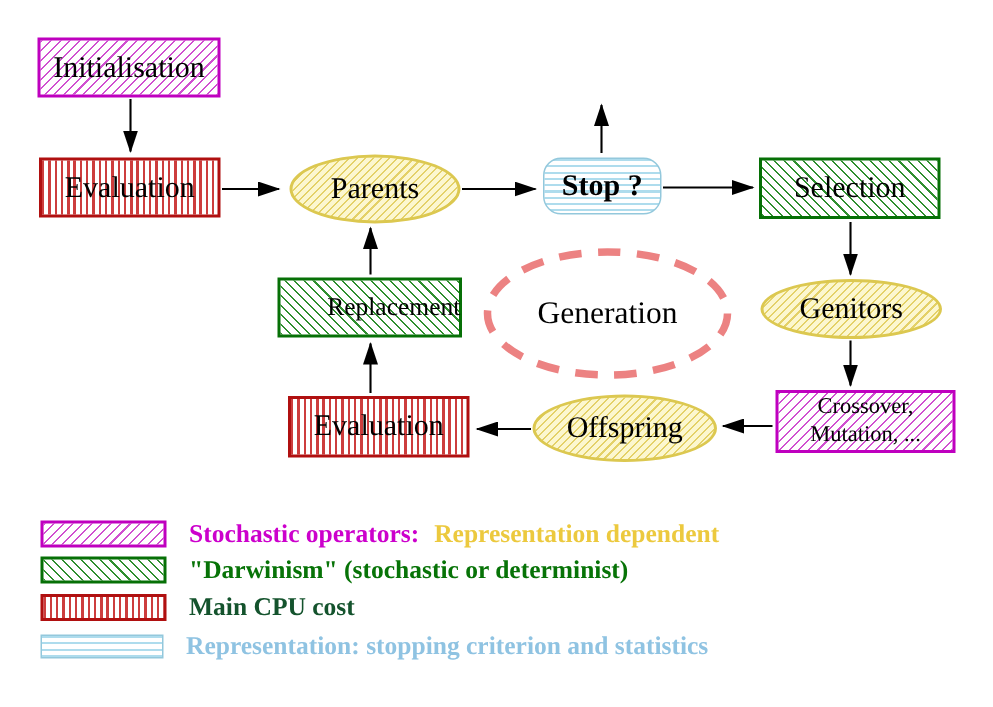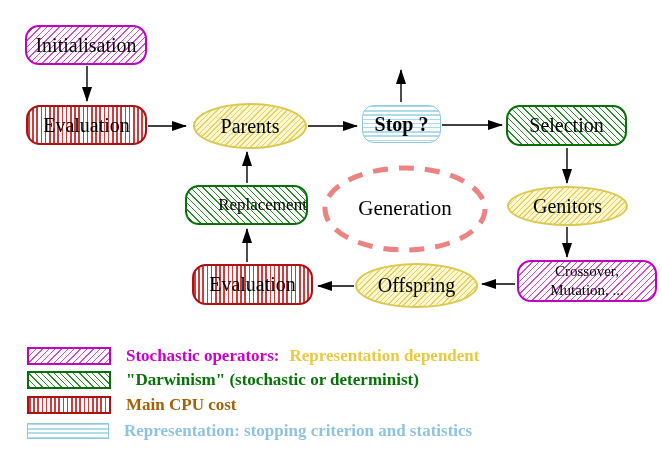--- a/index.html
+++ b/index.html
@@ -1,21 +1,21 @@
 <!DOCTYPE html>
 <html><head>
 <meta charset="utf-8">
 <style>
   html,body{margin:0;padding:0;background:#ffffff;}
   body{width:662px;height:471px;font-family:"Liberation Serif",serif;}
   #stage{position:relative;width:662px;height:471px;background:#fff;overflow:hidden;}
   svg.layer{position:absolute;left:0;top:0;width:662px;height:471px;}
 
   .node{position:absolute;display:flex;align-items:center;justify-content:center;
-        color:#000;text-align:center;box-sizing:border-box;background-color:#fff;border-radius:14px;}
+        color:#000;text-align:center;box-sizing:border-box;background-color:#fff;}
   .ellipse{border-radius:50%;}
 
   
   .p-magenta{border:2px solid #bf00bf;
     background-image:repeating-linear-gradient(135deg,#d050d0 0,#d050d0 1px,rgba(0,0,0,0) 1px,rgba(0,0,0,0) 4.5px);}
   .p-green{border:2px solid #067006;
     background-image:repeating-linear-gradient(45deg,#2f8f2f 0,#2f8f2f 1px,rgba(0,0,0,0) 1px,rgba(0,0,0,0) 4.5px);}
   .p-red{border:2px solid #b01010;
     background-image:repeating-linear-gradient(90deg,#cd3d3d 0,#cd3d3d 1.6px,rgba(0,0,0,0) 1.6px,rgba(0,0,0,0) 4.2px);}
   .p-cyan{border:1.5px solid #93c8dc;
@@ -31,21 +31,21 @@
   .gen-label{position:absolute;left:325px;top:196px;width:160px;text-align:center;
              color:#000000;font-size:21px;}
 
   
   .legend-row{position:absolute;left:27px;display:flex;align-items:center;height:18px;}
   .swatch{width:80px;height:14px;box-sizing:content-box;}
   .legend-text{margin-left:15px;font-weight:bold;font-size:17px;white-space:nowrap;}
   .lt1a{color:#cc00cc;}
   .lt1b{color:#ecc93e;margin-left:10px;font-weight:bold;font-size:17px;white-space:nowrap;text-align:center;}
   .lt2{color:#077307;}
-  .lt3{color:#a16207;}
+  .lt3{color:#14532d;}
   .lt4{color:#8fc3e2;}
 </style>
 </head>
 <body>
 
 <div id="stage">
 
   <svg class="layer" viewBox="0 0 662 471">
     <defs>
       <marker id="arrow" markerUnits="userSpaceOnUse" markerWidth="16" markerHeight="10" refX="14" refY="5" orient="auto">
@@ -74,21 +74,21 @@
 
   <div class="node ellipse p-yellow f20" style="left:193px;top:103px;width:114px;height:46px;">Parents</div>
 
 
   <div class="node p-cyan f20" style="left:362px;top:105px;width:79px;height:38px;border-radius:12px;font-weight:bold;">Stop ?</div>
 
   <div class="node p-green f20" style="left:506px;top:105px;width:121px;height:41px;">Selection</div>
 
   <div class="node ellipse p-yellow f20" style="left:507px;top:186px;width:121px;height:40px;">Genitors</div>
 
-  <div class="node p-magenta f15" style="left:517px;top:260px;width:140px;height:42px;flex-direction:column;">
+  <div class="node p-magenta f15" style="left:517px;top:260px;width:120px;height:42px;flex-direction:column;">
     <span>Crossover,</span>
     <span>Mutation, ...</span>
   </div>
 
   <div class="node ellipse p-yellow f20" style="left:355px;top:263px;width:123px;height:45px;">Offspring</div>
 
   <div class="node p-red f20" style="left:192px;top:264px;width:121px;height:41px;">Evaluation</div>
 
   <div class="node p-green f17" style="left:185px;top:185px;width:123px;height:40px;">Replacement</div>
 

